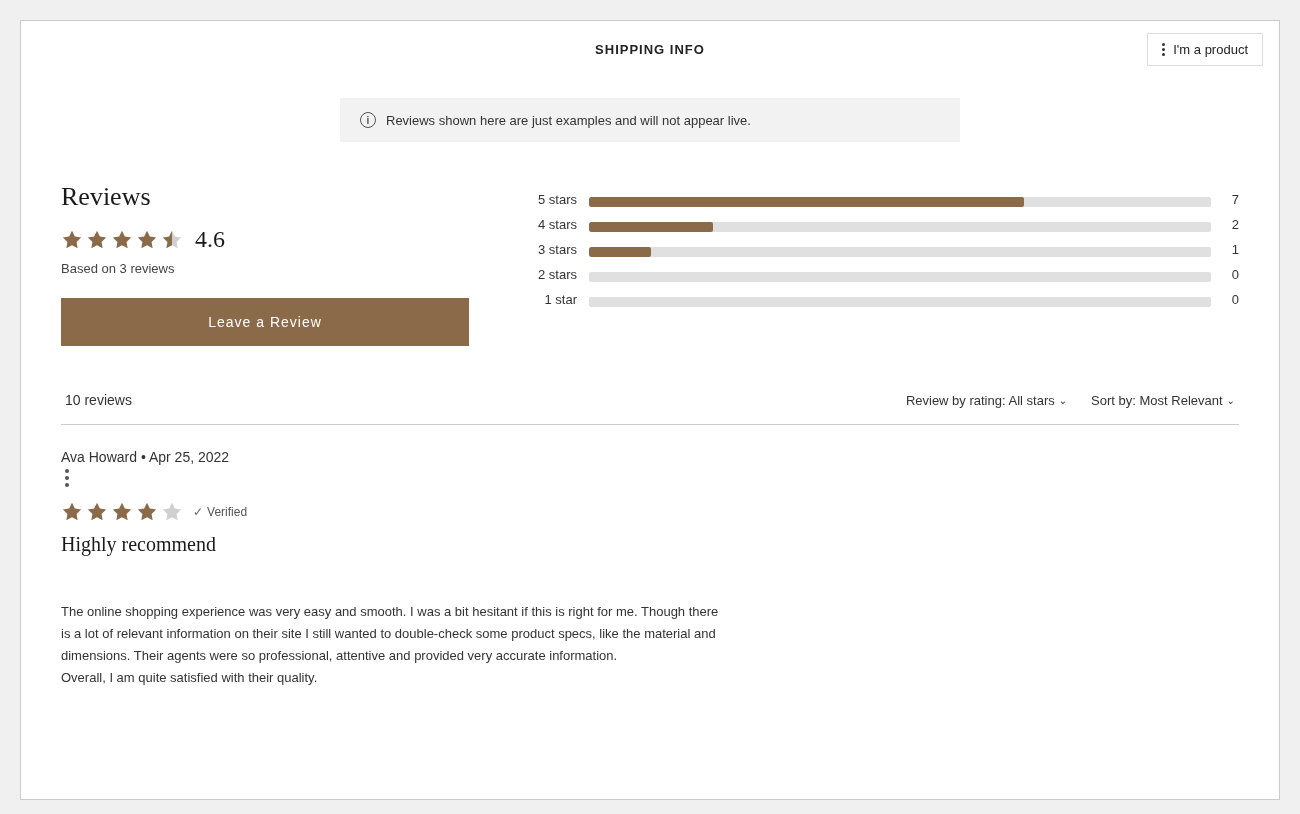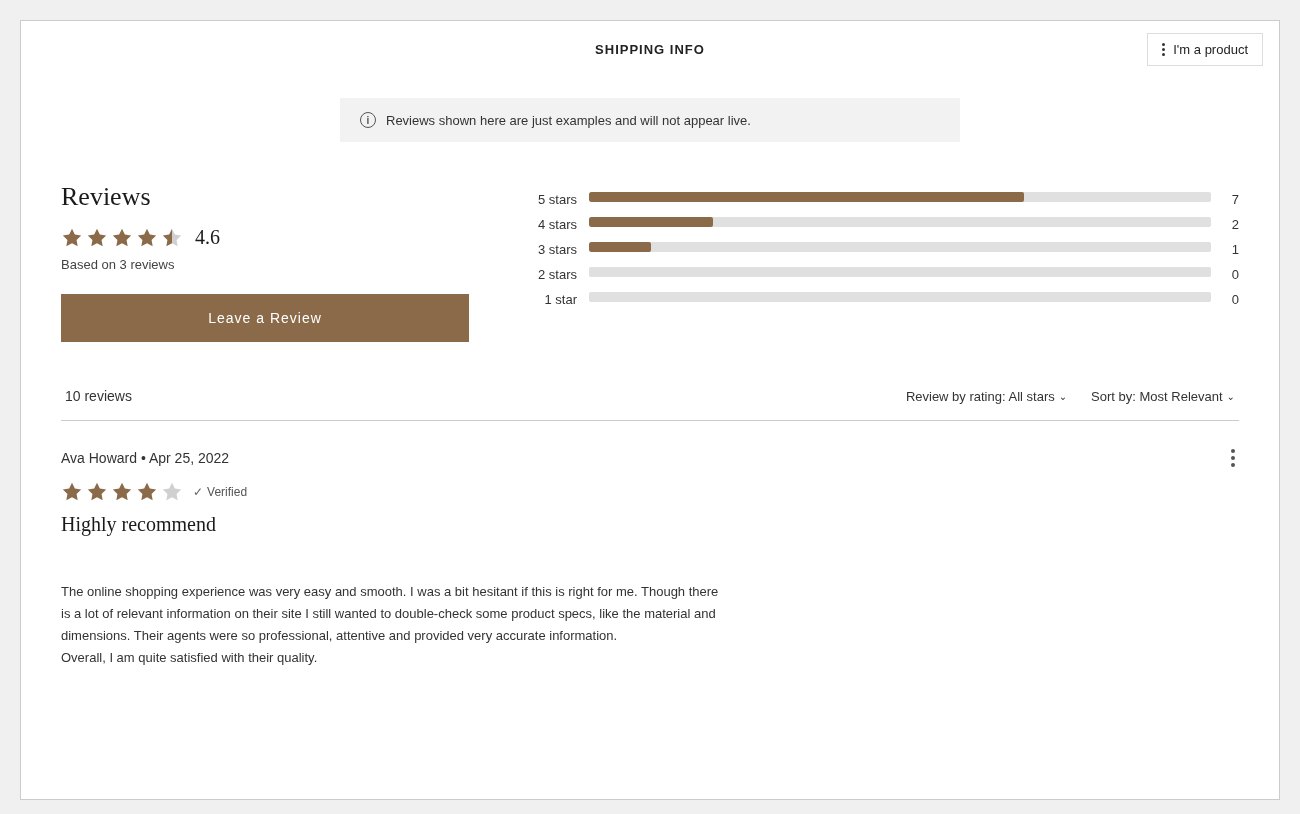--- a/index.html
+++ b/index.html
@@ -124,21 +124,21 @@
     .star {
       width: 22px;
       height: 22px;
       position: relative;
     }
     .star svg {
       width: 22px;
       height: 22px;
     }
     .rating-number {
-      font-size: 20px;
+      font-size: 24px;
       color: #1a1a1a;
       font-family: Georgia, serif;
       margin-left: 4px;
     }
     .based-on {
       font-size: 13px;
       color: #444;
       font-family: Arial, sans-serif;
       margin-bottom: 22px;
     }
@@ -153,21 +153,21 @@
       cursor: pointer;
       font-family: Arial, sans-serif;
     }
     
     .reviews-right {
       flex: 1;
       padding-top: 10px;
     }
     .star-bar-row {
       display: flex;
-      align-items: flex-start;
+      align-items: flex-end;
       gap: 12px;
       margin-bottom: 10px;
     }
     .star-bar-label {
       font-size: 13px;
       color: #333;
       font-family: Arial, sans-serif;
       min-width: 48px;
       text-align: right;
     }
@@ -223,22 +223,23 @@
       border-top: 1px solid #ccc;
       margin: 0 40px;
     }
     
     .review-item {
       padding: 24px 40px;
     }
     .review-header {
       display: flex;
       justify-content: space-between;
-      align-items: center;
+      align-items: flex-start;
       margin-bottom: 10px;
+      flex-direction: column;
     }
     .reviewer-info {
       font-size: 14px;
       color: #333;
       font-family: Arial, sans-serif;
     }
     .review-menu-icon {
       display: flex;
       flex-direction: column;
       gap: 3px;

